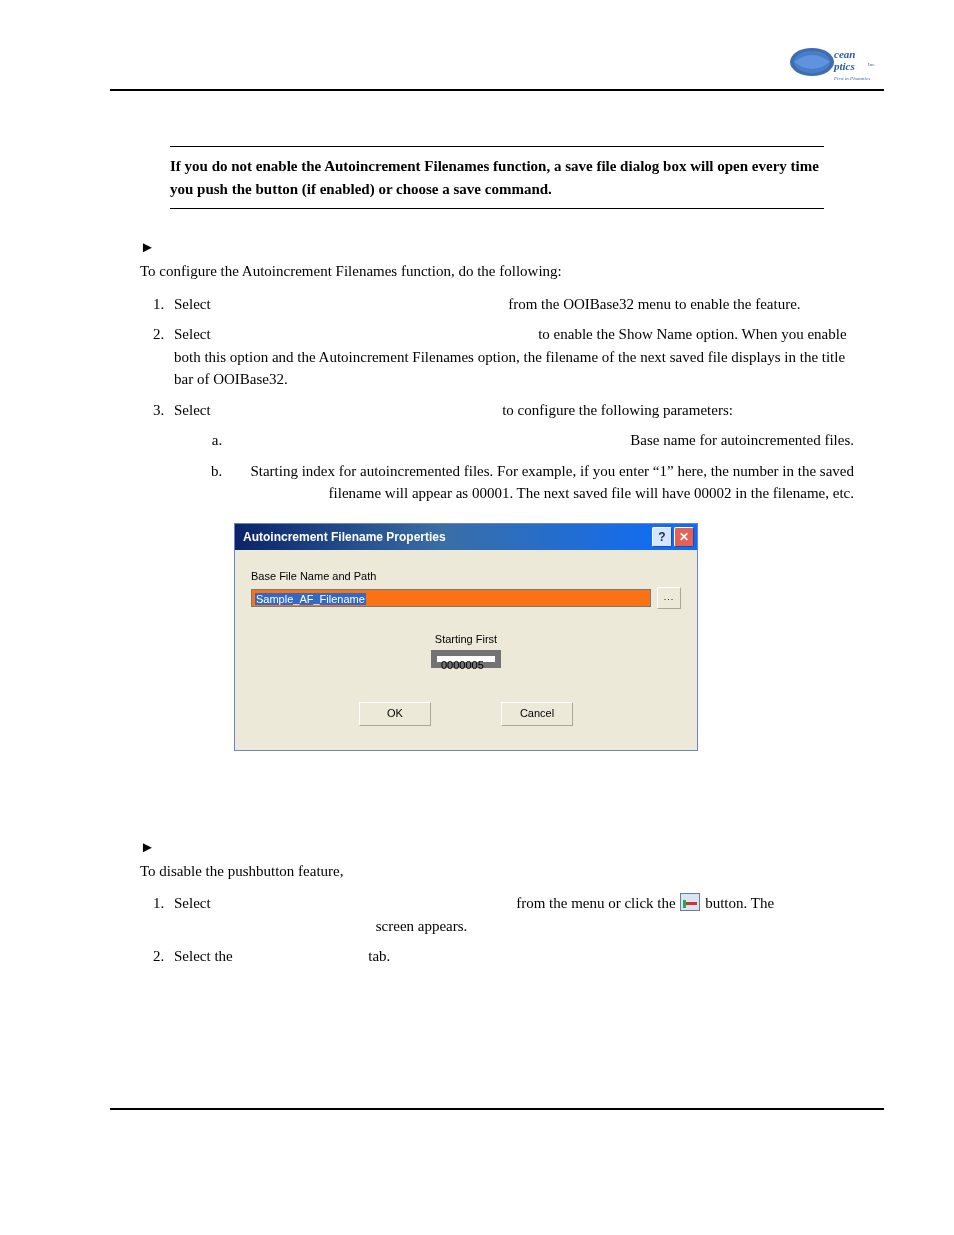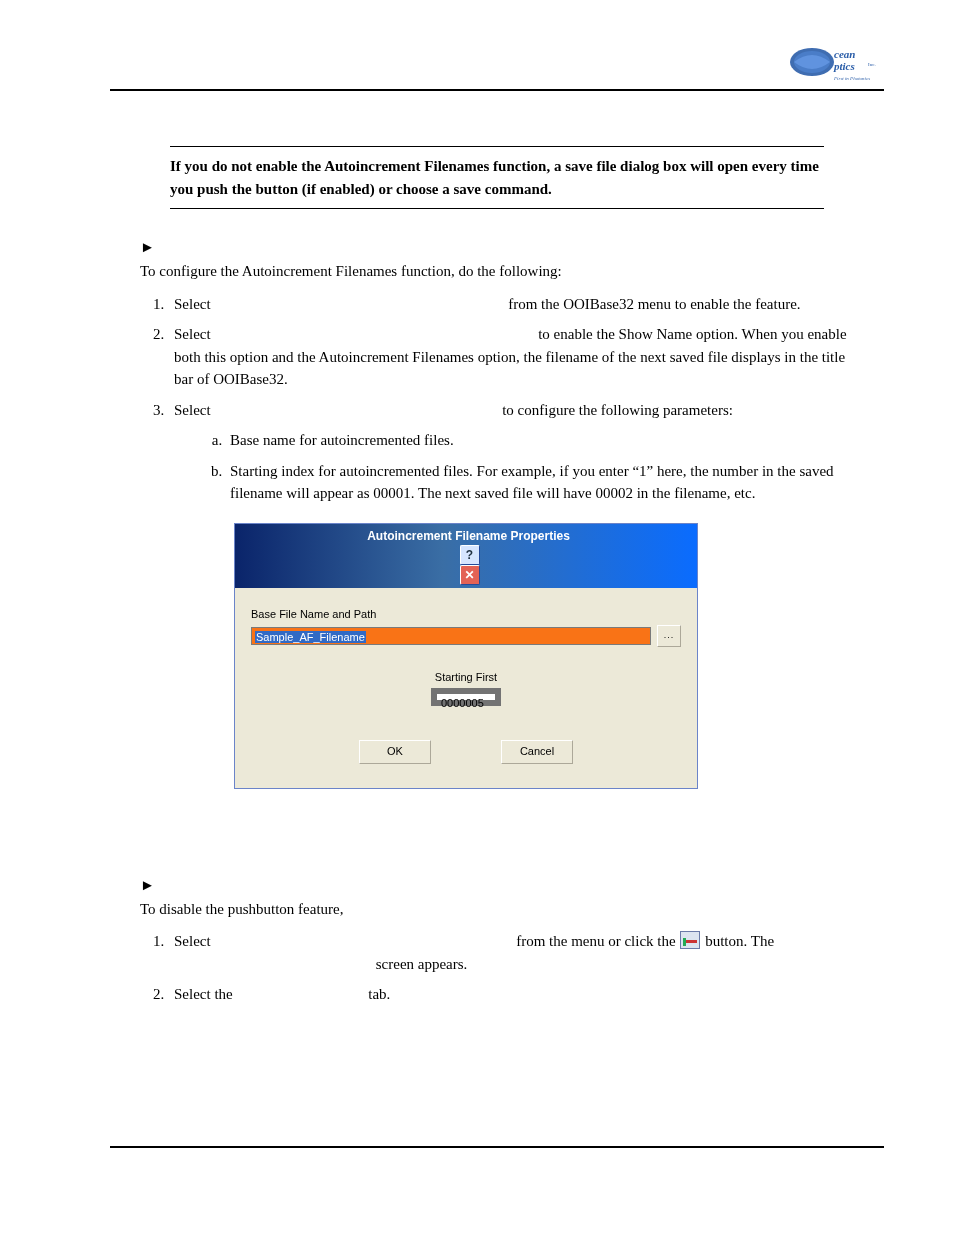--- a/index.html
+++ b/index.html
@@ -50,39 +50,39 @@
   ol.numbered {
     margin: 0 30px 0 30px;
     padding-left: 28px;
     line-height: 1.5;
   }
   ol.numbered > li { margin-bottom: 8px; padding-left: 6px; }
   ol.lettered {
     list-style-type: lower-alpha;
     margin: 8px 0 4px 24px;
     padding-left: 28px;
+    text-align: right;
   }
   ol.lettered > li { margin-bottom: 8px; padding-left: 4px; }
   .dialog {
     width: 462px;
     margin: 18px 0 0 60px;
     border: 1px solid #6b84c9;
     background: #ece9d8;
     font-family: Tahoma, Arial, sans-serif;
     font-size: 11px;
   }
   .dialog-titlebar {
     background: linear-gradient(to right, #0a246a 0%, #3a6ea5 45%, #0a6cff 100%);
     color: #fff;
     display: flex;
     align-items: center;
     padding: 3px 3px 3px 8px;
     font-weight: bold;
     font-size: 12px;
-    flex-direction: column;
   }
   .dialog-titlebar .title { flex: 1; }
   .win-btn {
     width: 18px;
     height: 18px;
     background: #d6e5ff;
     border: 1px solid #fff;
     border-right-color: #244a9a;
     border-bottom-color: #244a9a;
     margin-left: 2px;

